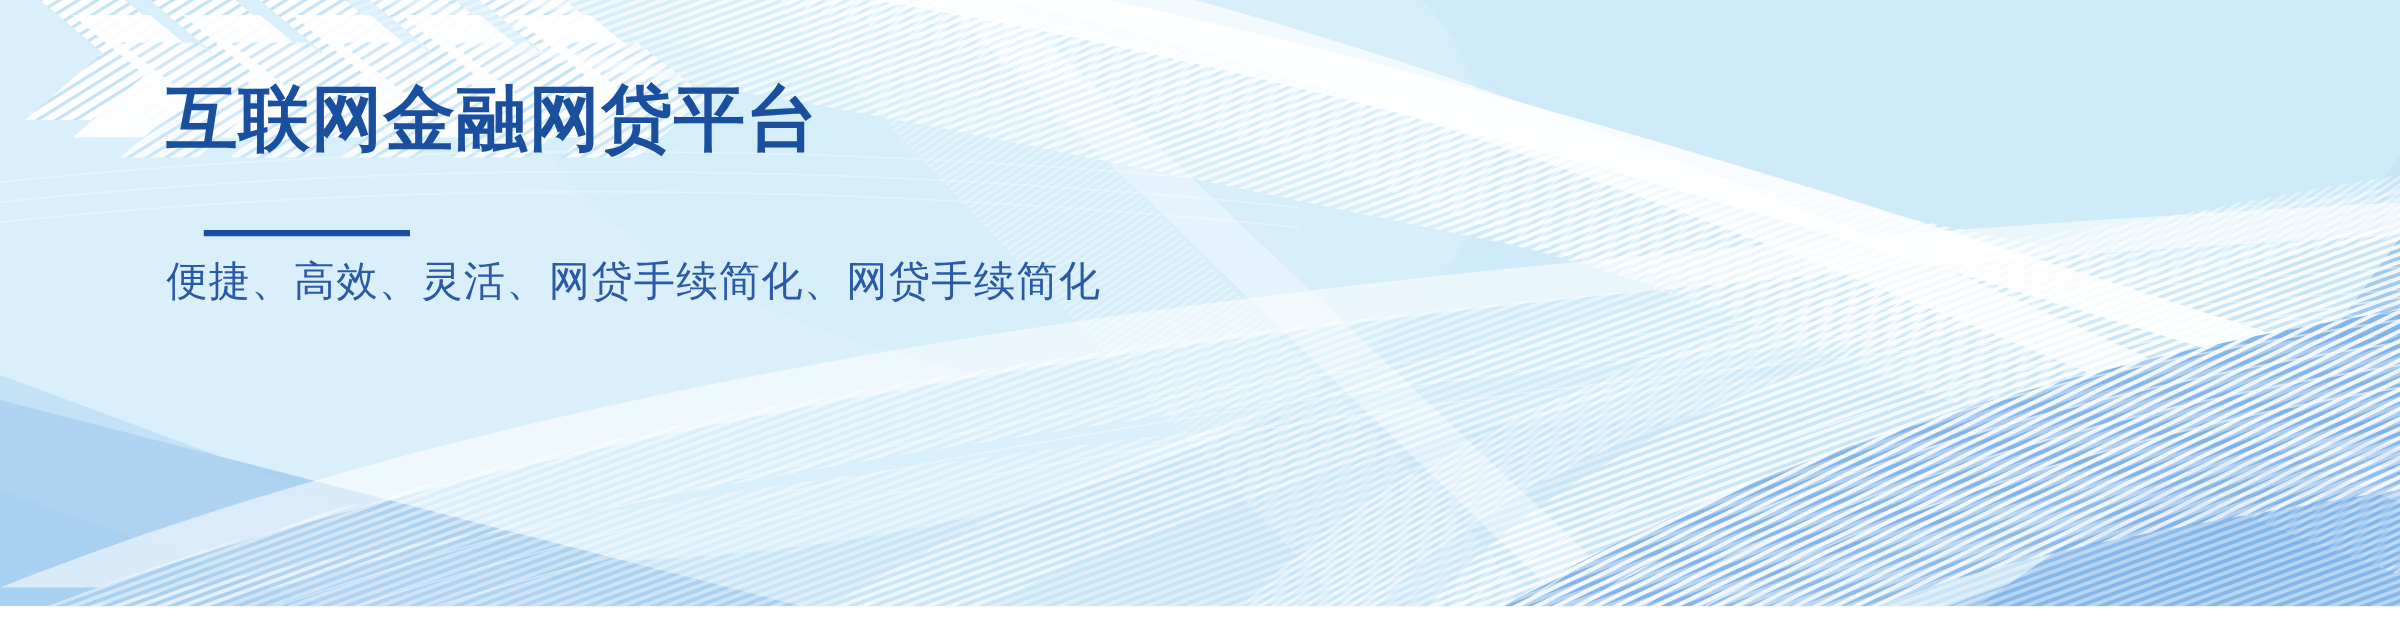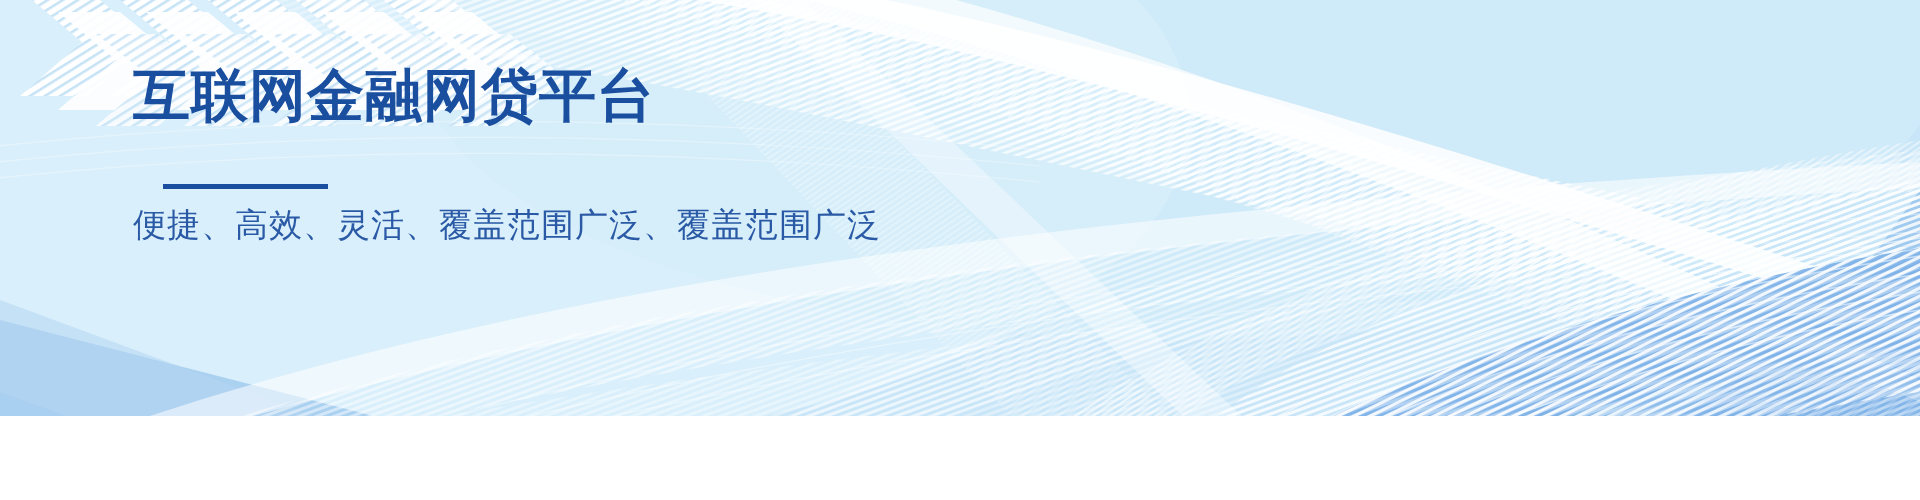--- a/index.html
+++ b/index.html
@@ -8,21 +8,21 @@
     padding: 0;
     background: #ffffff;
   }
   body {
     font-family: "Liberation Sans", "DejaVu Sans", sans-serif;
   }
 
   .banner {
     position: relative;
     width: 1920px;
-    height: 416px;
+    height: 485px;
     overflow: hidden;
     background: linear-gradient(118deg, #d6ecfa 0%, #cde8f8 28%, #c2e2f7 55%, #bcdff6 78%, #b7dcf5 100%);
   }
 
   
   .bg-layer {
     position: absolute;
     inset: 0;
     overflow: hidden;
   }
@@ -226,16 +226,16 @@
       </g>
     </svg>
   </div>
 
   <div class="content">
 
     <h1 class="headline">互联网金融网贷平台</h1>
 
     <div class="rule"></div>
 
-    <p class="subline">便捷、高效、灵活、覆盖范围广泛、覆盖范围广泛</p>
+    <p class="subline">便捷、高效、灵活、网贷手续简化、网贷手续简化</p>
 
   </div>
 </div>
 
 </body></html>

